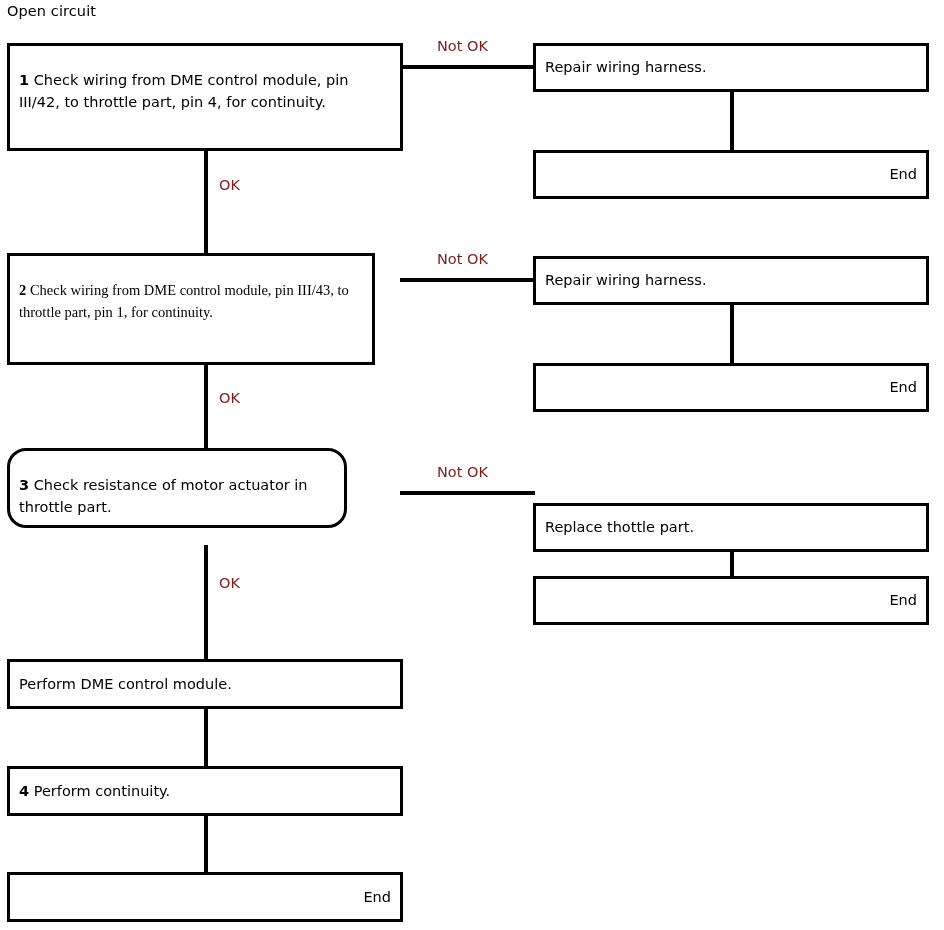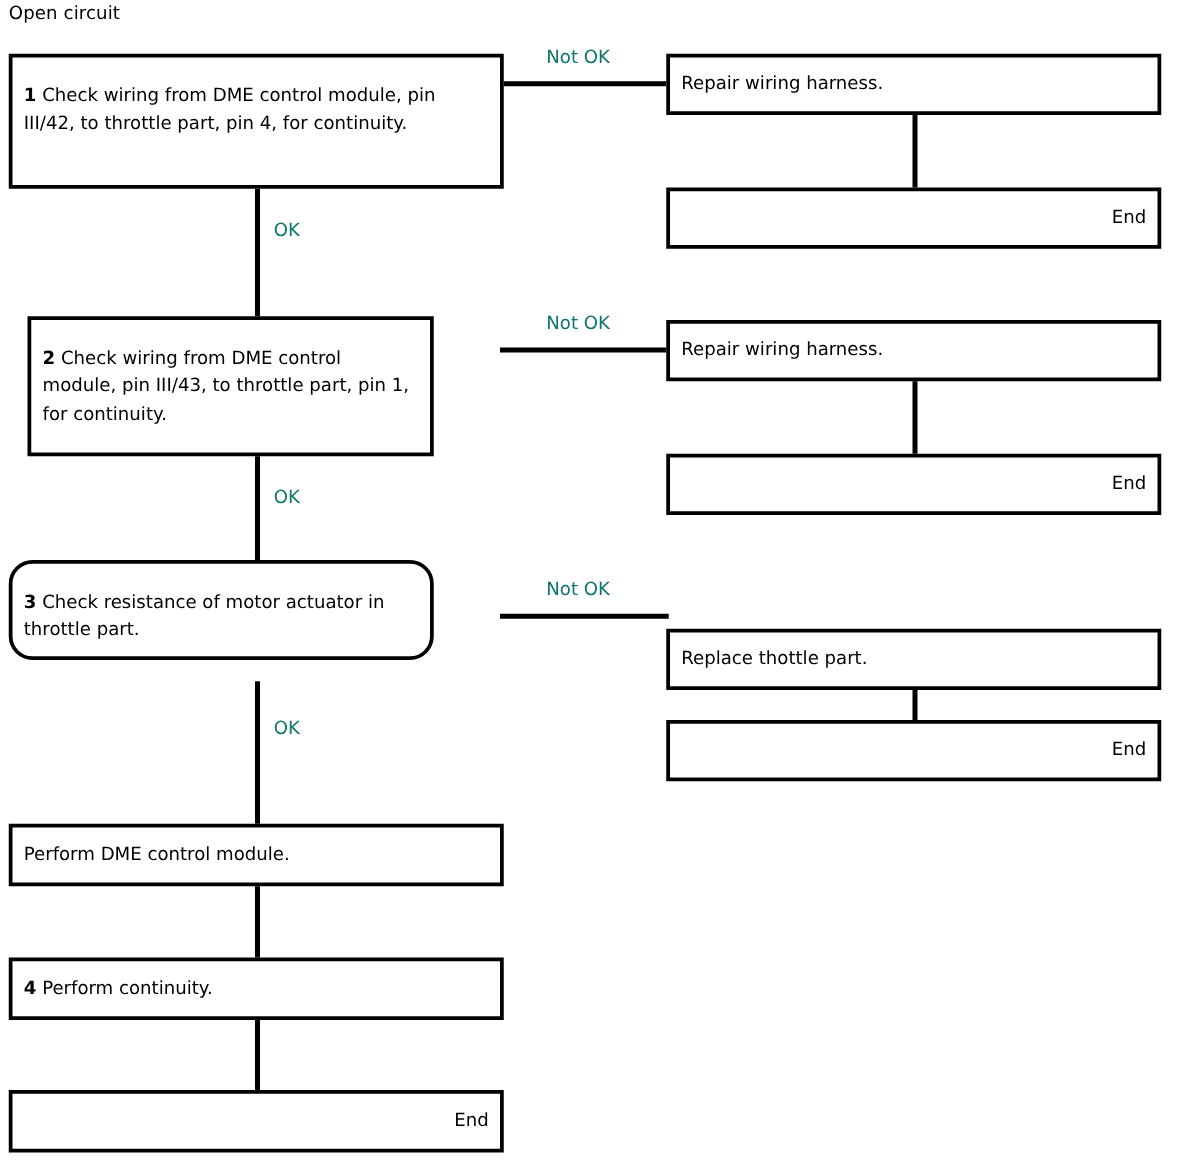--- a/index.html
+++ b/index.html
@@ -37,37 +37,37 @@
   .box .txt{
     padding:0 9px;
     font-size:14.5px;
     line-height:1.55;
     color:#000;
     width:100%;
   }
   .box .txt b{font-weight:bold;}
   .box.bold .txt{font-weight:normal;text-align:right;}
   .box.topalign{align-items:flex-start;}
-  .box.topalign .txt{padding-top:20px;}
+  .box.topalign .txt{padding-top:8px;margin-top:15px;}
   
   .vline{
     position:absolute;
     width:4px;
     background:#000;
   }
   .hline{
     position:absolute;
     height:4px;
     background:#000;
   }
   
   .elabel{
     position:absolute;
     font-size:14.5px;
-    color:#0f766e;
+    color:#7f1d1d;
     white-space:nowrap;
   }
 </style>
 </head>
 <body>
 
 <div id="canvas">
 
   <div class="title">Open circuit</div>
 
@@ -90,21 +90,21 @@
   <div class="elabel" style="left:219px; top:575px;">OK</div>
 
   <div class="vline" style="left:730px; top:90px; height:62px;"></div>
   <div class="vline" style="left:730px; top:303px; height:62px;"></div>
   <div class="vline" style="left:730px; top:516px; height:62px;"></div>
 
   <div class="box topalign" style="left:7px; top:43px; width:396px; height:108px;">
     <div class="txt"><b>1</b> <span>Check wiring from DME control module, pin III/42, to throttle part, pin 4, for continuity.</span></div>
   </div>
 
-  <div class="box topalign" style="left:22px; top:253px; width:325px; height:112px;">
+  <div class="box topalign" style="left:7px; top:253px; width:368px; height:112px;font-family:Liberation Serif, serif;">
     <div class="txt"><b>2</b> <span>Check wiring from DME control module, pin III/43, to throttle part, pin 1, for continuity.</span></div>
   </div>
 
   <div class="box topalign" style="left:7px; top:448px; width:340px; height:80px;border-radius:19px;">
     <div class="txt"><b>3</b> <span>Check resistance of motor actuator in throttle part.</span></div>
   </div>
 
   <div class="box" style="left:7px; top:659px; width:396px; height:50px;">
     <div class="txt">Perform DME control module.</div>
   </div>

